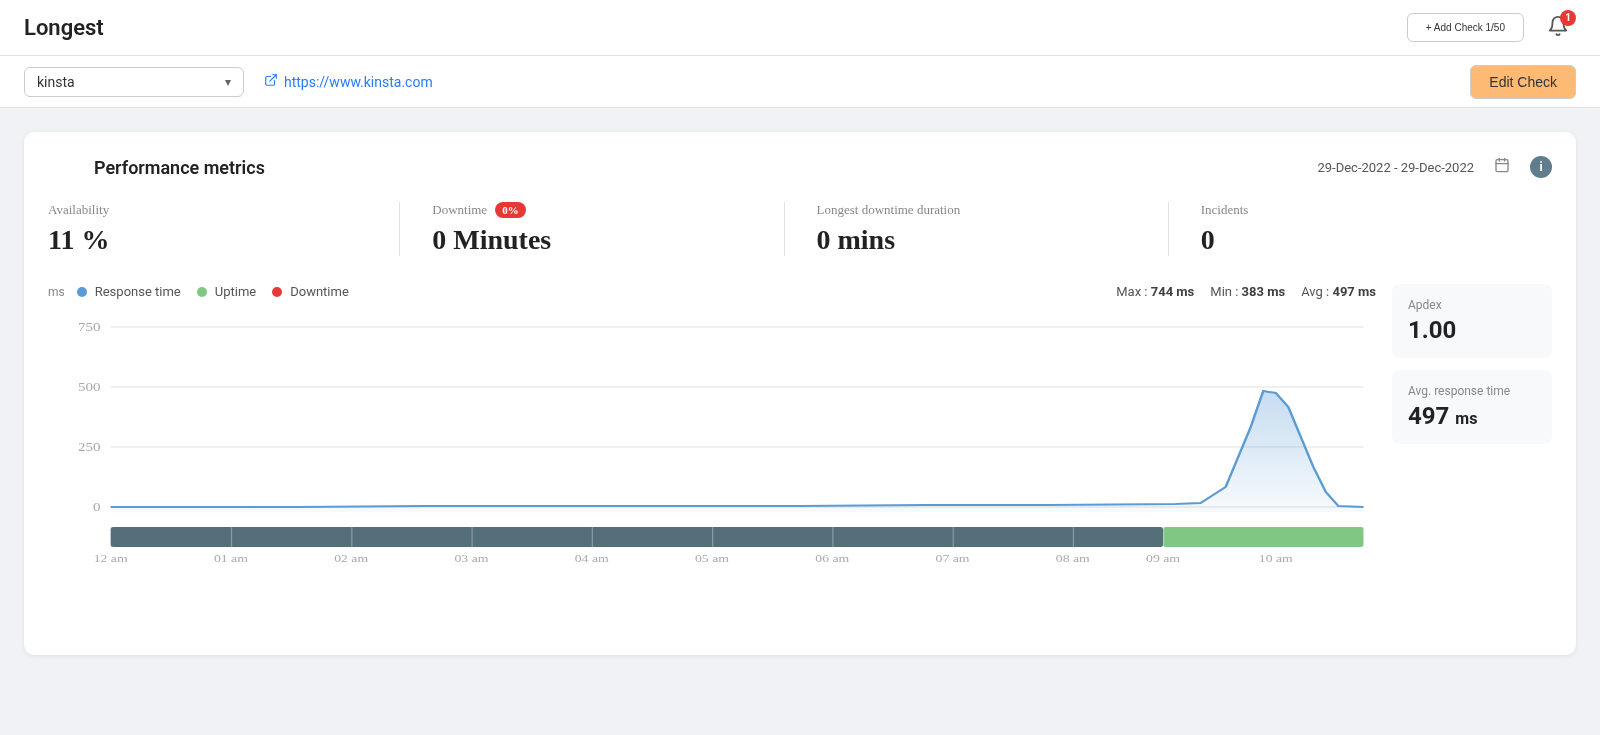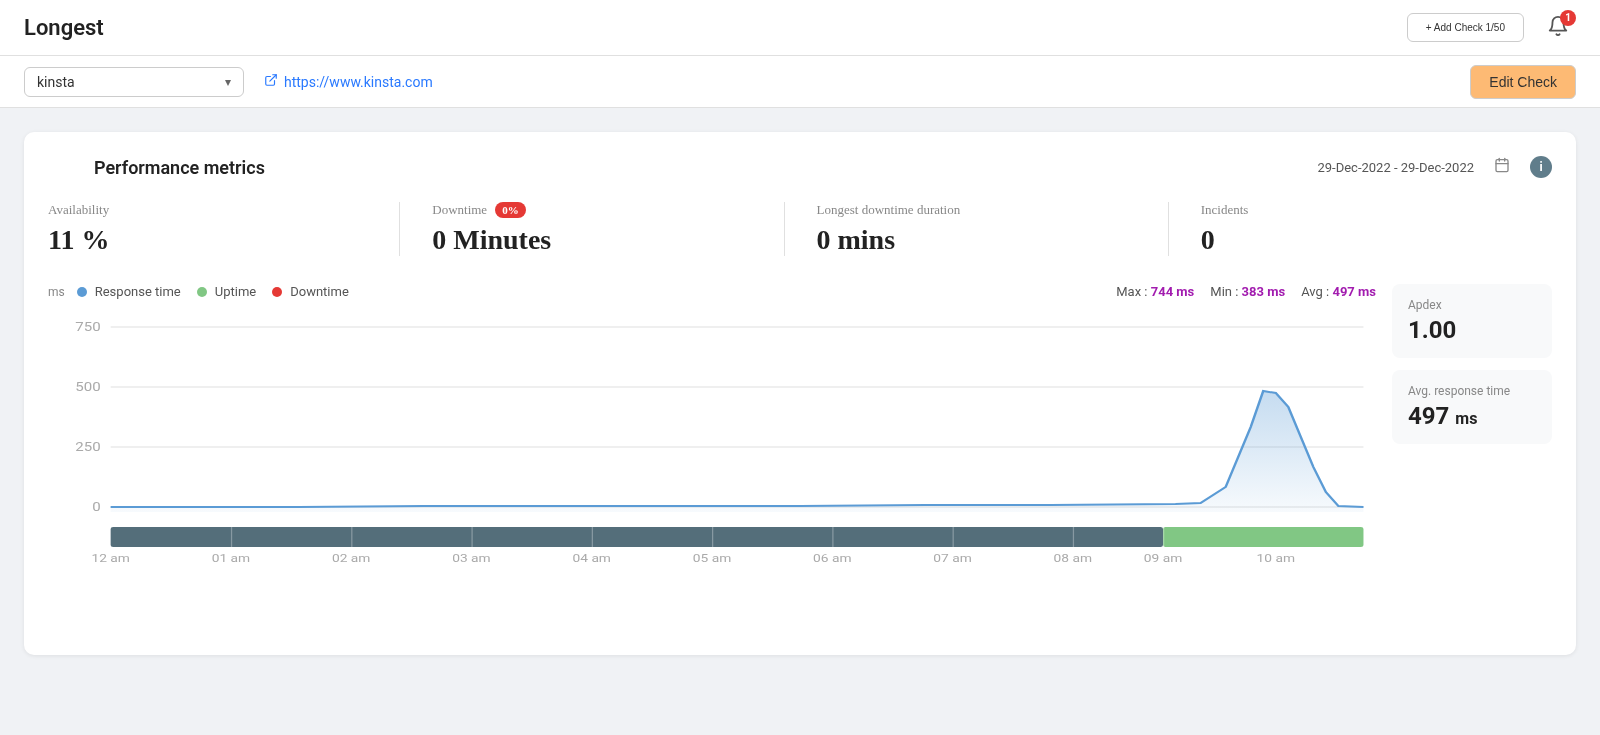--- a/index.html
+++ b/index.html
@@ -244,26 +244,27 @@
     .dot-blue { background: #5b9bd5; }
     .dot-green { background: #81c784; }
     .dot-red { background: #e53935; }
 
     .chart-stats {
       font-size: 13px;
       color: #555;
       display: flex;
       gap: 16px;
     }
-    .chart-stat-bold { font-weight: 700; color: #a21caf; }
+    .chart-stat-bold { font-weight: 700; color: #404040; }
 
     
     .chart-svg-wrapper {
       position: relative;
       width: 100%;
+      font-family: Liberation Serif, serif;
     }
 
     
     .chart-side {
       display: flex;
       flex-direction: column;
       gap: 12px;
       width: 160px;
       flex-shrink: 0;
     }

